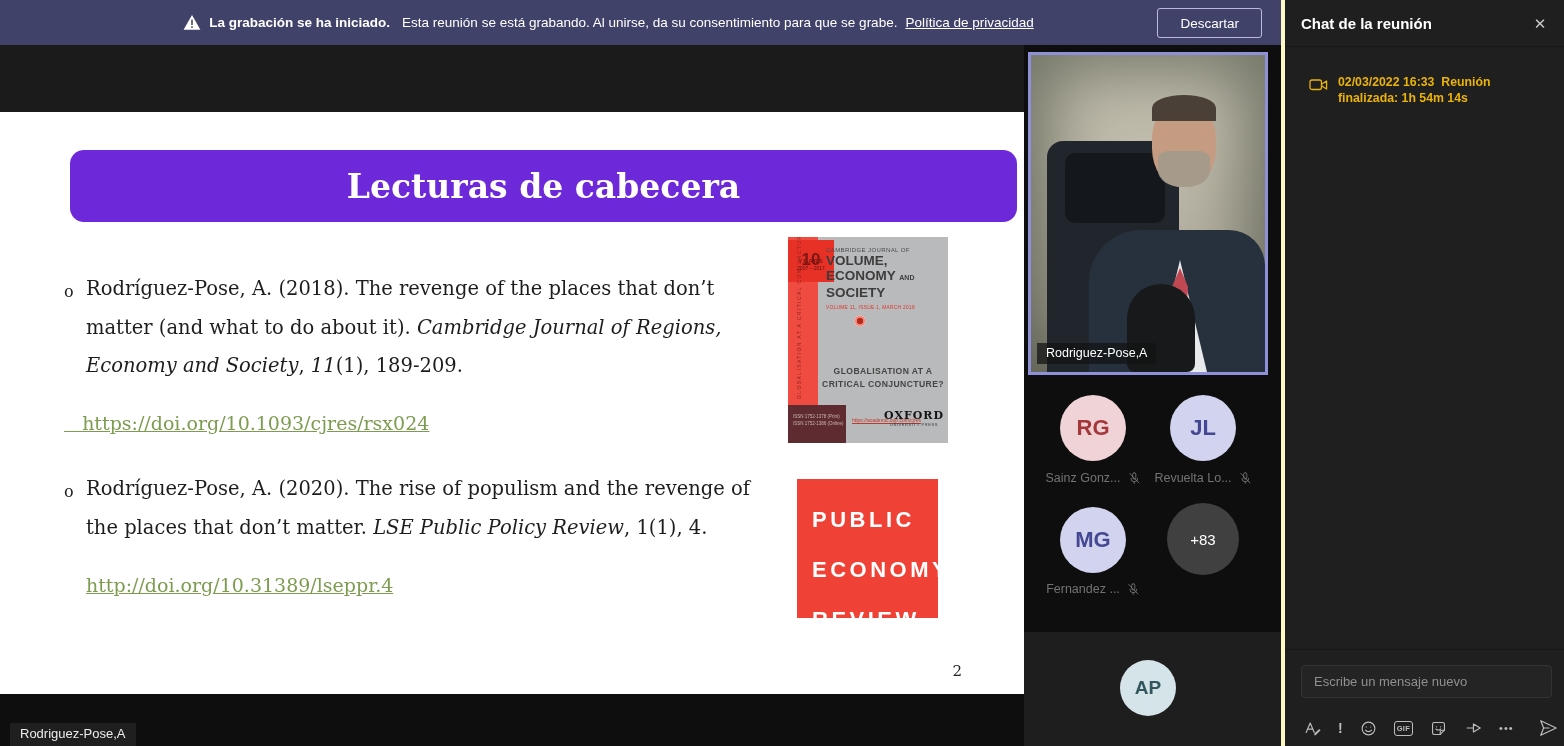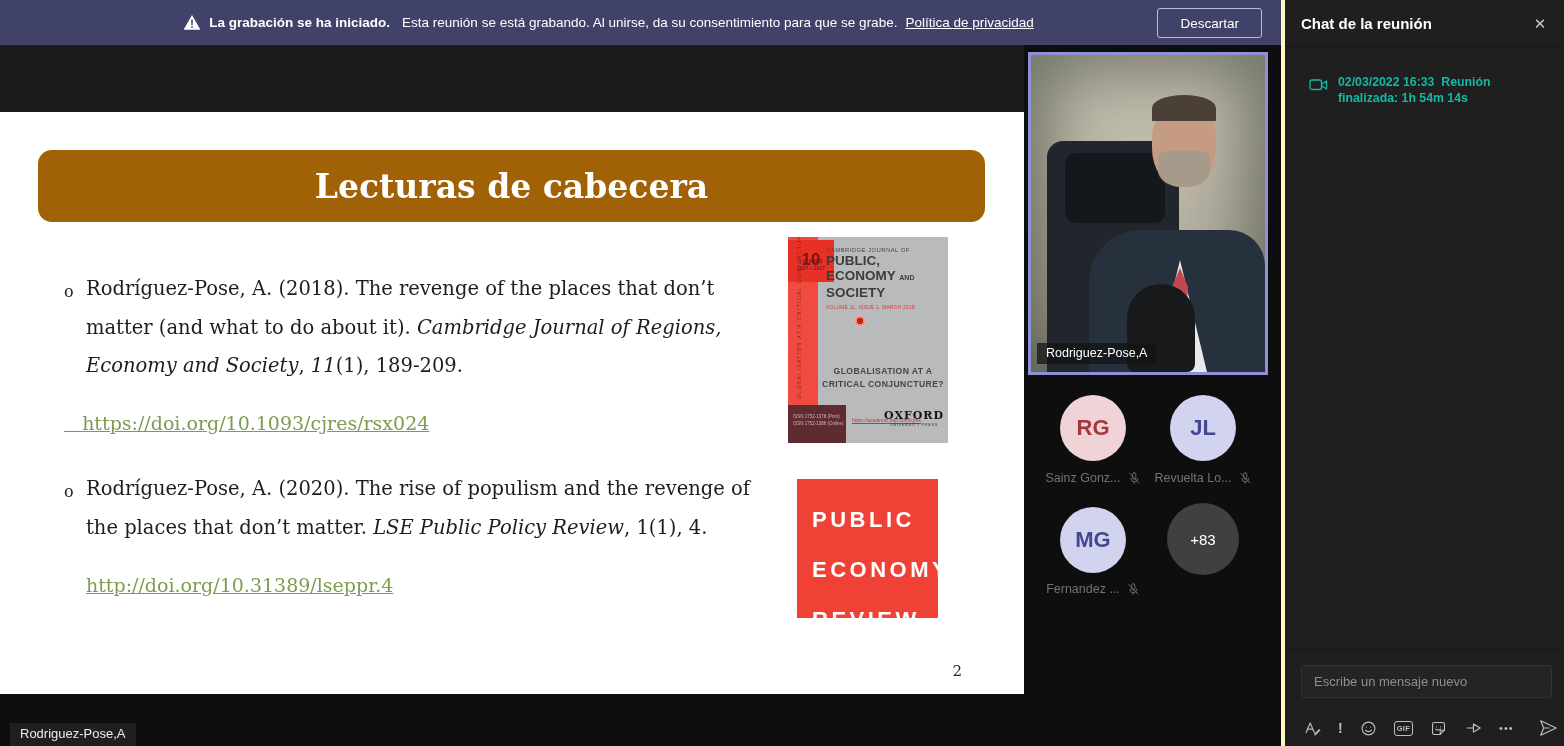--- a/index.html
+++ b/index.html
@@ -143,21 +143,21 @@
   #avatar-ap { left:96px; top:28px; width:56px; height:56px; font-size:19px; font-weight:600; }
   
   #chat { position:absolute; left:1281px; top:0; width:283px; height:746px; background:#1f1f1f; border-left:4px solid #fef9c3; }
   #chat-header {
     position:absolute; left:0; top:0; width:100%; height:47px; display:flex; align-items:center;
     padding:0 16px; color:#fff; font-size:15px; font-weight:700;
     border-bottom:1px solid #161616;
   }
   #chat-close { position:absolute; right:12px; top:12px; width:24px; height:24px; display:flex; align-items:center;
     justify-content:center; color:#c8c8c8; font-size:15px; cursor:pointer; }
-  #chat-event { position:absolute; left:24px; top:74px; display:flex; gap:10px; color:#14b8a6; }
+  #chat-event { position:absolute; left:24px; top:74px; display:flex; gap:10px; color:#eab308; }
   #chat-event .ev-text { width:196px; font-size:12.3px; font-weight:600; line-height:16px; }
   #compose { position:absolute; left:0; bottom:0; width:100%; height:97px; border-top:1px solid #161616; }
   #message-input {
     position:absolute; left:16px; top:15px; width:251px; height:33px;
     background:#242424; border:1px solid #333; border-radius:4px;
     color:#d6d6d6; font-size:13px; font-family:inherit; padding:0 12px; outline:none;
   }
   #message-input::placeholder { color:#8f8f8f; }
   #compose-toolbar { position:absolute; left:18px; bottom:9px; display:flex; align-items:center; gap:17px; }
   .tool { color:#bdbdbd; display:flex; align-items:center; justify-content:center; cursor:pointer; height:18px; }
@@ -185,21 +185,21 @@
       <span>Esta reunión se está grabando. Al unirse, da su consentimiento para que se grabe.</span>
       <span class="plink">Política de privacidad</span>
     </div>
     <button id="dismiss-btn">Descartar</button>
   </div>
 
   <div id="stage">
     <div id="stage-top-strip"></div>
 
     <div id="slide">
-      <div id="slide-title" style="background: #a16207;">
+      <div id="slide-title" style="background: #6d28d9; margin-left: 32px;">
         <span>Lecturas de cabecera</span>
       </div>
 
       <div id="ref-1" class="ref">
         <span class="bullet">o</span><span>Rodríguez-Pose, A. (2018). The revenge of the places that don’t matter (and what to do about it). </span><span class="it">Cambridge Journal of Regions, Economy and Society</span><span>, </span><span class="it">11</span><span>(1), 189-209.</span>
       </div>
       <div id="ref-1-link" class="slide-link" style="color: rgb(125, 156, 80);">https://doi.org/10.1093/cjres/rsx024</div>
 
       <div id="ref-2" class="ref">
         <span class="bullet">o</span><span>Rodríguez-Pose, A. (2020). The rise of populism and the revenge of the places that don’t matter. </span><span class="it">LSE Public Policy Review</span><span>, 1(1), 4.</span>
@@ -208,21 +208,21 @@
 
       <div id="cjres">
         <div class="strip"></div>
         <div class="badge">
           <div class="b-num">10</div>
           <div class="b-years">YEARS</div>
           <div class="b-range">2007 – 2017</div>
         </div>
         <div class="head">
           <div class="h-small">CAMBRIDGE JOURNAL OF</div>
-          <div class="h-big">PUBLIC,</div>
+          <div class="h-big">VOLUME,</div>
           <div class="h-big"><span>ECONOMY</span> <span class="h-and">AND</span></div>
           <div class="h-big">SOCIETY</div>
           <div class="h-issue">VOLUME 11, ISSUE 1, MARCH 2018</div>
         </div>
         <div class="side-text">GLOBALISATION AT A CRITICAL CONJUNCTURE?</div>
         <div class="target"></div>
         <div class="feature">
           <div>GLOBALISATION AT A</div>
           <div>CRITICAL CONJUNCTURE?</div>
         </div>
@@ -302,20 +302,25 @@
       <div id="label-mg" class="p-label">
         <span class="nm">Fernandez ...</span>
         <svg class="line" width="14" height="14" viewBox="0 0 20 20">
           <rect x="8" y="2.5" width="4.6" height="9" rx="2.3"></rect>
           <path d="M5.5 10.5a4.9 4.9 0 0 0 9.8 0"></path>
           <path d="M10.3 15.4v2.4"></path>
           <path d="M4 3.5 L17 17"></path>
         </svg>
       </div>
 
+      <div id="ap-section">
+        <div id="avatar-ap" class="avatar" style="background: rgb(213, 228, 233); color: rgb(49, 86, 94);">
+          <span>AP</span>
+        </div>
+      </div>
     </div>
   </div>
 
   <div id="chat">
     <div id="chat-header">
       <span>Chat de la reunión</span>
     </div>
     <div id="chat-close">✕</div>
 
     <div id="chat-event">

